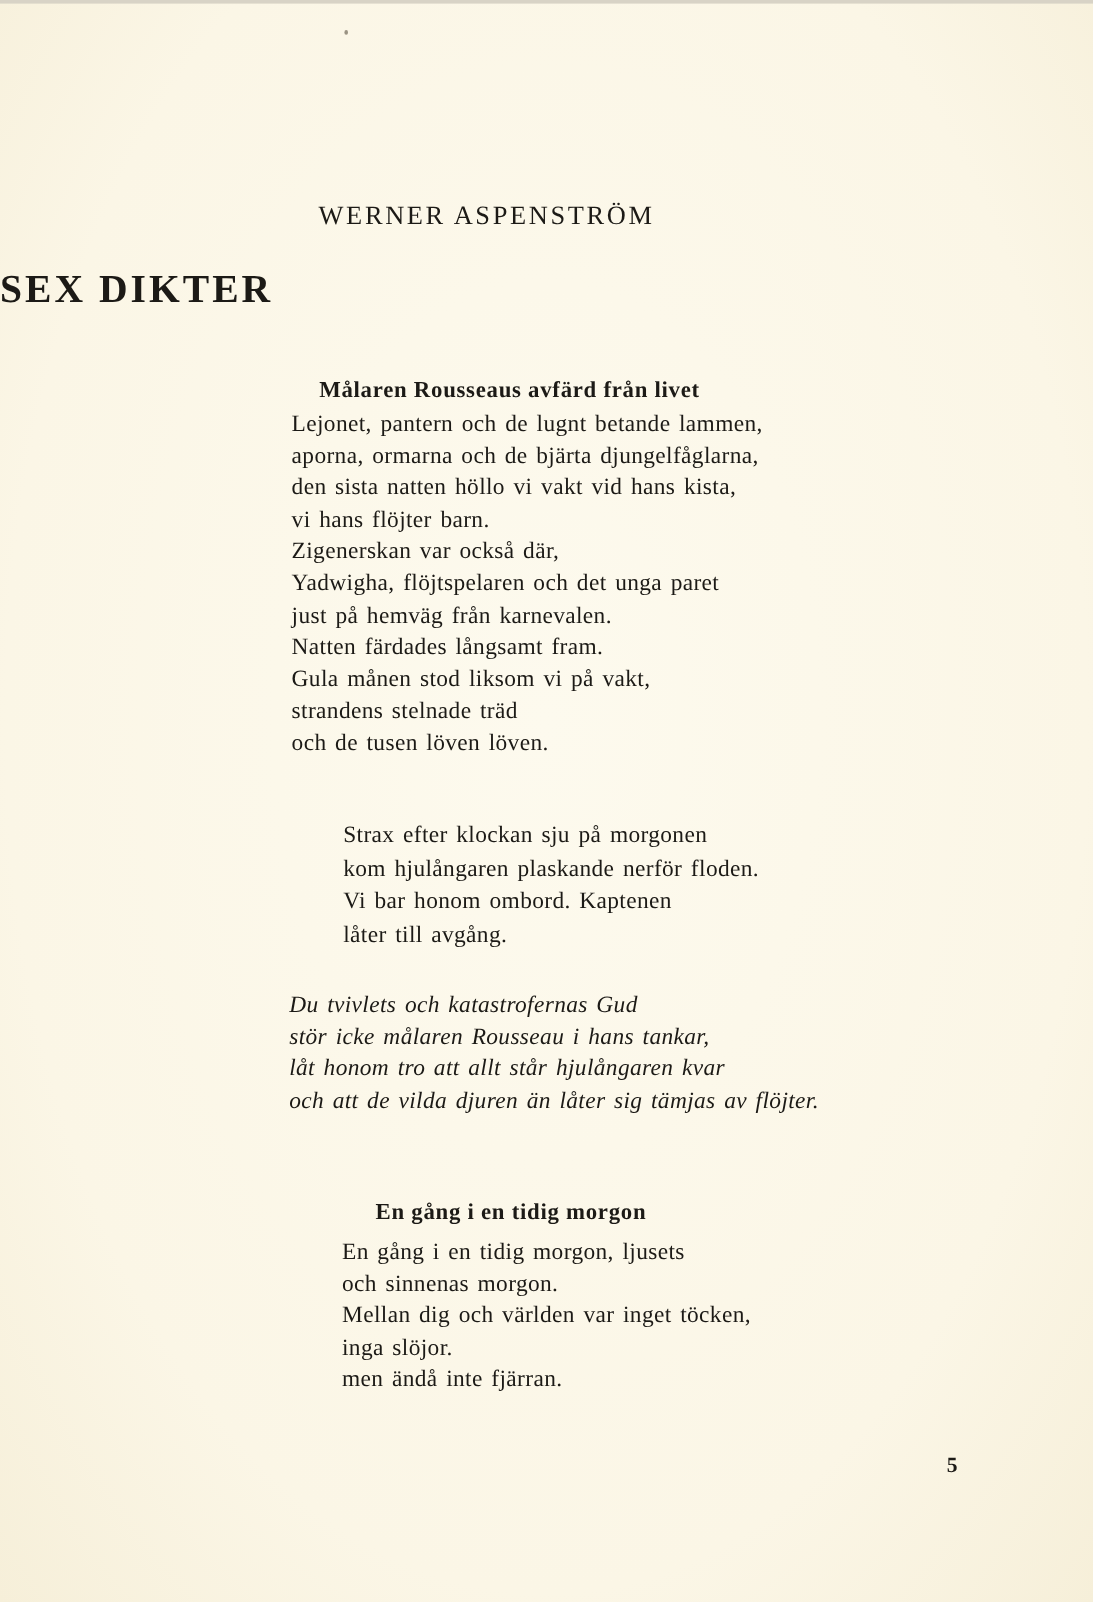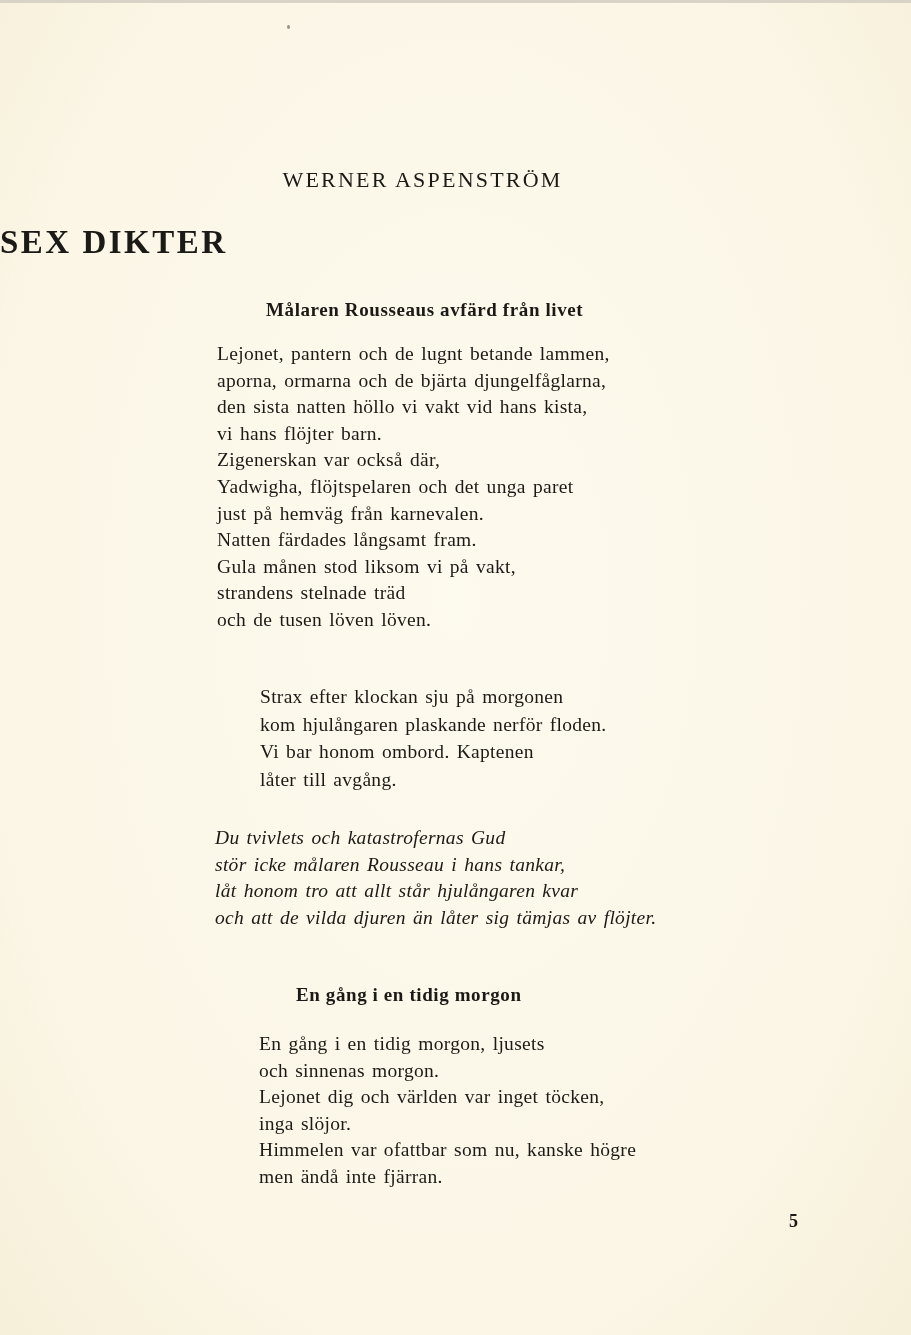--- a/index.html
+++ b/index.html
@@ -37,51 +37,52 @@
       background: #9a9383;
     }
     .author {
       position: absolute;
       left: 0; width: 811px;
       top: 166px;
       text-align: center;
       font-size: 22px;
       letter-spacing: 2.2px;
       line-height: 28px;
-      padding-left: 17px;
+      padding-left: 0;
     }
     .title {
       position: absolute;
       left: 0; width: 880px;
       top: 222px;
       font-size: 33px;
       font-weight: bold;
       letter-spacing: 2.5px;
       line-height: 40px;
     }
     .poem-title {
       position: absolute;
       text-align: left;
       font-size: 19px;
       font-weight: bold;
       letter-spacing: 0.6px;
       line-height: 24px;
       white-space: nowrap;
+      margin-top: 16px;
     }
     .poem-title.p1 { left: 266px; top: 298px; }
-    .poem-title.p2 { left: 296px; top: 983px; text-align: center; }
+    .poem-title.p2 { left: 313px; top: 983px; text-align: center; }
     .stanza {
       position: absolute;
       font-size: 19.5px;
       line-height: 26.6px;
       letter-spacing: 0.3px;
       word-spacing: 2px;
       white-space: nowrap;
     }
-    .stanza .line { display: block; height: 26.6px; }
+    .stanza .line { display: block; height: 26.6px; margin-left: 26px; }
     .s1 { left: 217px; top: 341px; }
     .s2 { left: 260px; top: 683px; line-height: 27.5px; }
     .s2 .line { height: 27.5px; }
     .s3 { left: 215px; top: 825px; font-style: italic; }
     .s4 { left: 259px; top: 1031px; }
     .page-number {
       position: absolute;
       left: 789px;
       top: 1210px;
       font-size: 18px;
@@ -127,20 +128,19 @@
     <span class="line">stör icke målaren Rousseau i hans tankar,</span>
     <span class="line">låt honom tro att allt står hjulångaren kvar</span>
     <span class="line">och att de vilda djuren än låter sig tämjas av flöjter.</span>
   </div>
 
   <div class="poem-title p2">En gång i en tidig morgon</div>
 
   <div class="stanza s4">
     <span class="line">En gång i en tidig morgon, ljusets</span>
     <span class="line">och sinnenas morgon.</span>
-    <span class="line">Lejonet dig och världen var inget töcken,</span>
+    <span class="line">Mellan dig och världen var inget töcken,</span>
     <span class="line">inga slöjor.</span>
-    <span class="line">Himmelen var ofattbar som nu, kanske högre</span>
     <span class="line">men ändå inte fjärran.</span>
   </div>
 
   <div class="page-number">5</div>
 </div>
 
 </body></html>

